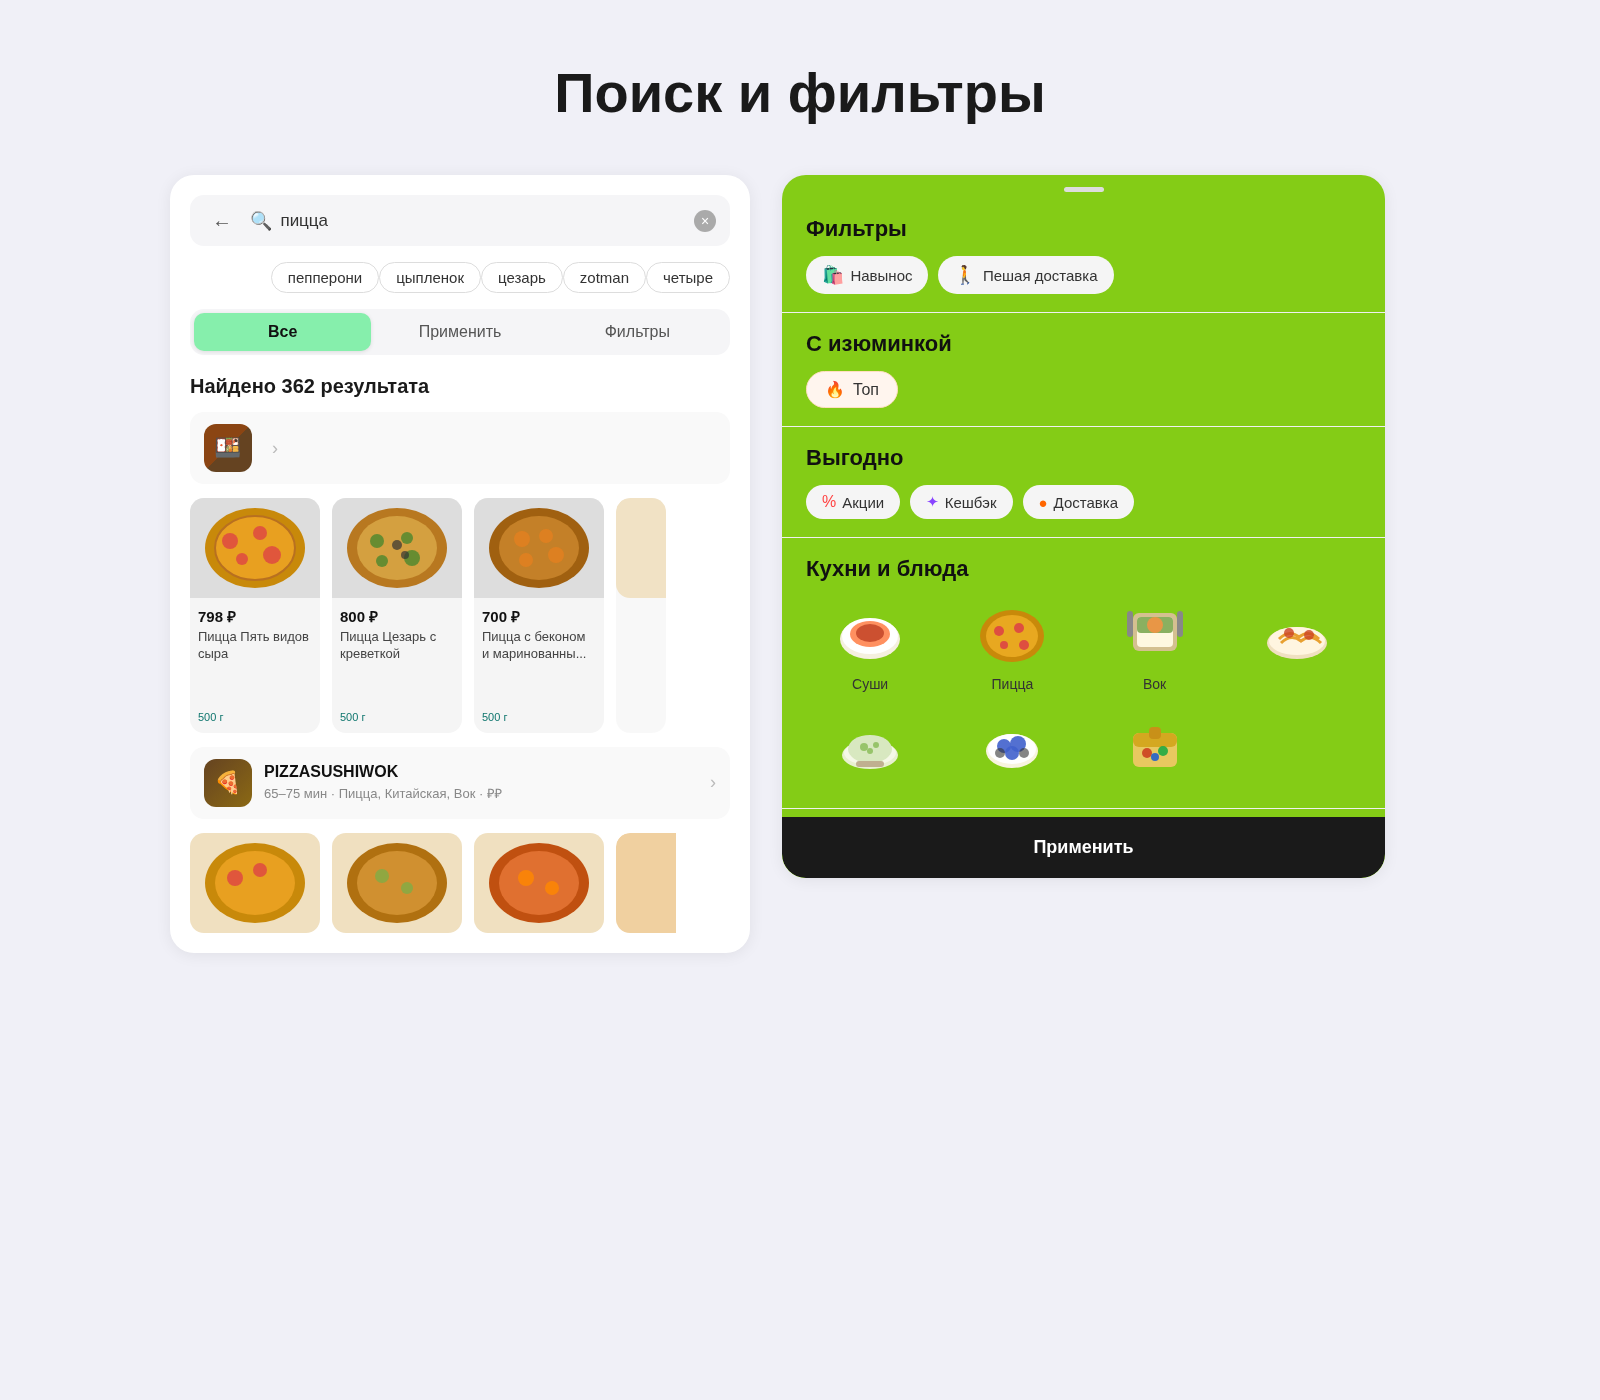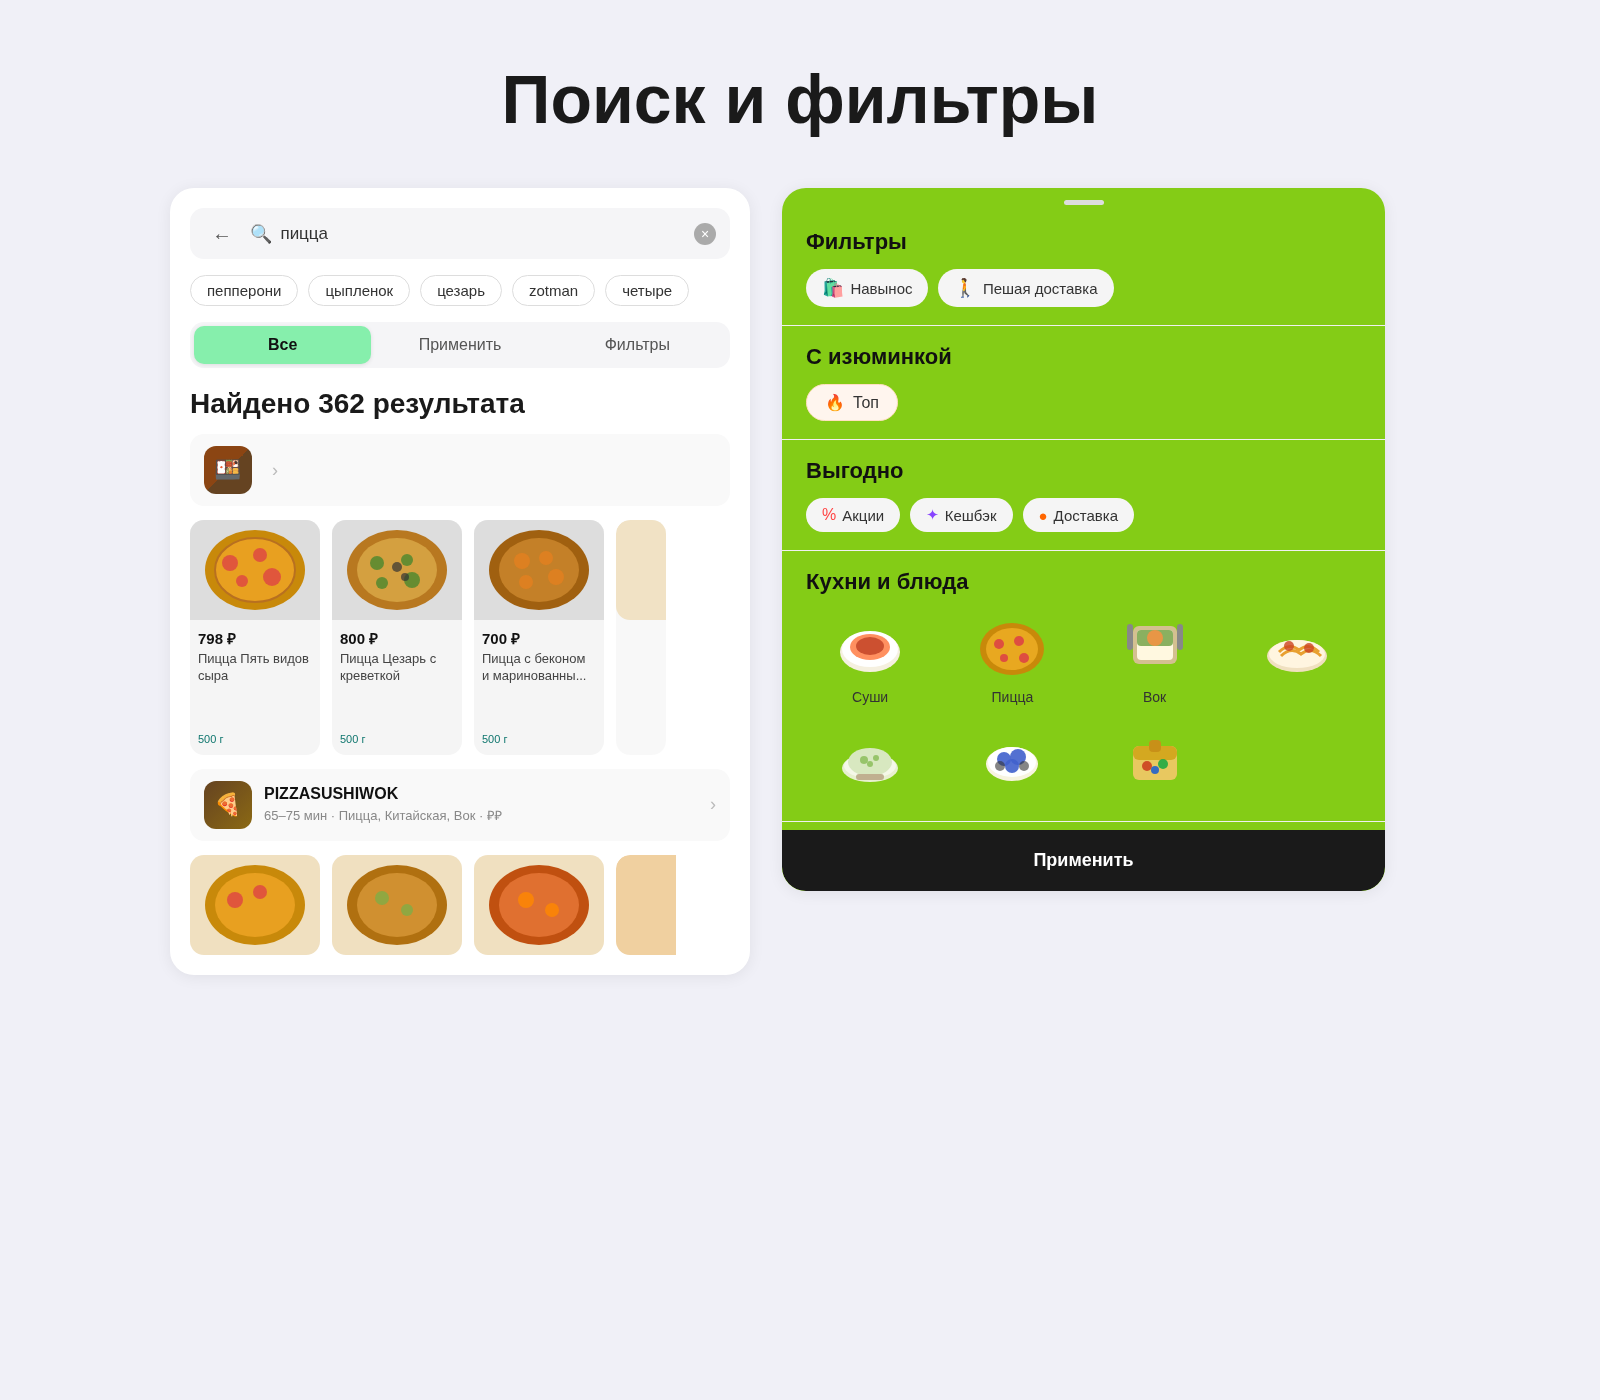--- a/index.html
+++ b/index.html
@@ -6,21 +6,21 @@
     body {
       background: #f0f0f7;
       font-family: -apple-system, BlinkMacSystemFont, 'Segoe UI', sans-serif;
       min-height: 1400px;
       width: 1600px;
       display: flex;
       flex-direction: column;
       align-items: center;
     }
     .page-title {
-      font-size: 68px;
+      font-size: 56px;
       font-weight: 700;
       color: #1a1a1a;
       margin-top: 60px;
       margin-bottom: 50px;
       text-align: center;
     }
     .panels-container {
       display: flex;
       gap: 32px;
       align-items: flex-start;
@@ -74,22 +74,22 @@
       border: none;
       font-size: 14px;
       cursor: pointer;
       display: flex;
       align-items: center;
       justify-content: center;
     }
     .tags-row {
       display: flex;
       flex-wrap: wrap;
-      gap: 10px;
       margin-bottom: 16px;
+      justify-content: flex-end;
     }
     .tag {
       border: 1.5px solid #ddd;
       border-radius: 20px;
       padding: 6px 16px;
       font-size: 15px;
       color: #333;
       cursor: pointer;
       background: #fff;
     }
@@ -111,21 +111,21 @@
       border: none;
       background: transparent;
     }
     .cat-tab.active {
       background: #86efac;
       color: #111;
       font-weight: 600;
       box-shadow: 0 1px 4px rgba(0,0,0,0.10);
     }
     .results-count {
-      font-size: 28px;
+      font-size: 20px;
       font-weight: 700;
       color: #1a1a1a;
       margin-bottom: 14px;
     }
     .restaurant-row {
       display: flex;
       align-items: center;
       background: #f9f9f9;
       border-radius: 14px;
       padding: 12px 14px;

